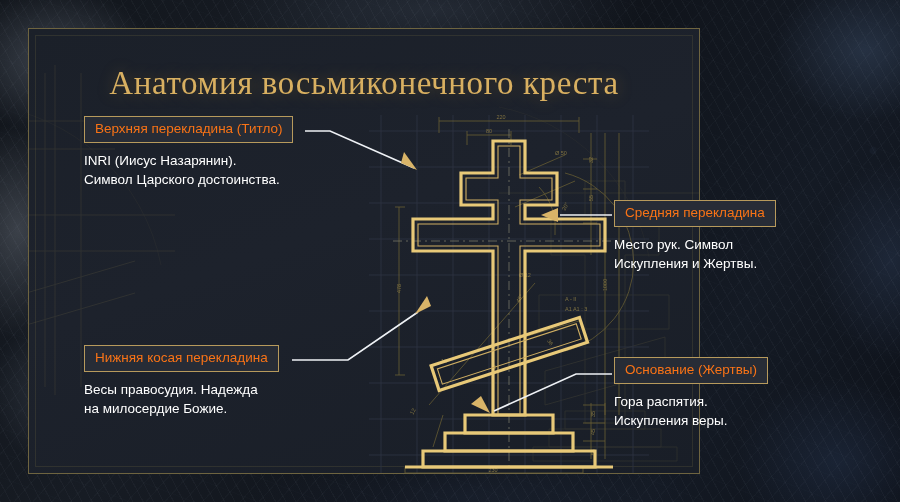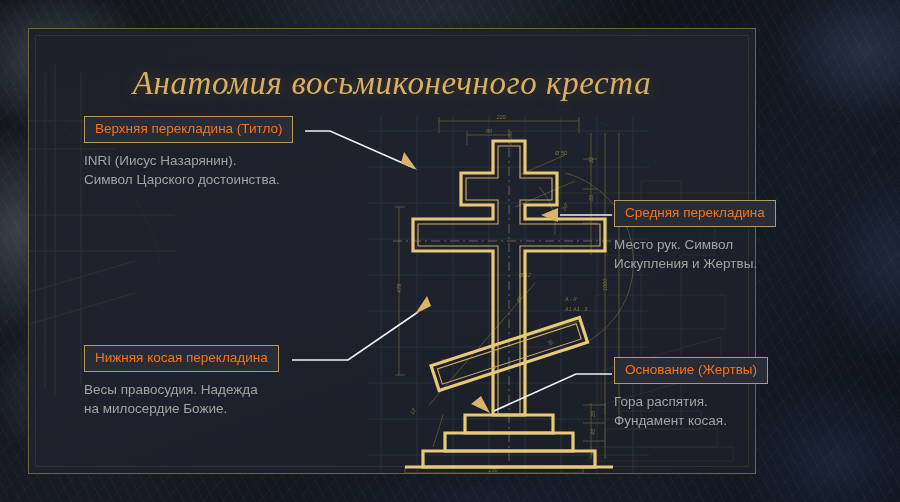--- a/index.html
+++ b/index.html
@@ -37,26 +37,25 @@
     background-image:
       radial-gradient(circle at 12% 20%, rgba(200,206,215,.18) 0 2px, rgba(0,0,0,0) 3px),
       radial-gradient(circle at 4% 62%, rgba(190,198,210,.16) 0 3px, rgba(0,0,0,0) 4px),
       radial-gradient(circle at 7% 88%, rgba(170,180,195,.15) 0 2px, rgba(0,0,0,0) 3px),
       radial-gradient(circle at 97% 30%, rgba(80,100,135,.20) 0 3px, rgba(0,0,0,0) 4px),
       radial-gradient(circle at 91% 70%, rgba(70,92,126,.18) 0 2px, rgba(0,0,0,0) 3px);
   }
 
   
   .panel{
-    position:absolute;left:28px;top:28px;width:728px;height:446px;
+    position:absolute;left:28px;top:28px;width:672px;height:446px;
     background:linear-gradient(160deg,#1b2029 0%,#1d222c 45%,#191e27 100%);
     border:1px solid #6e6440;
     box-sizing:border-box;
     overflow:hidden;
-    font-style:italic;
   }
   .panel-inner-rule{
     position:absolute;left:6px;top:6px;right:6px;bottom:6px;
     border:1px solid rgba(122,112,70,.22);
     pointer-events:none;
   }
 
   
   .wm{position:absolute;opacity:.30;}
   .wm svg{display:block;}
@@ -82,21 +81,21 @@
     border:1px solid #b79a5c;
     background:#272c36;
     color:#f97316;
     font-size:13.5px;
     padding:5px 10px 6px 10px;
     line-height:1;
     white-space:nowrap;
   }
   .desc{
     margin-top:8px;
-    color:#a3a3a3;
+    color:#ffffff;
     font-size:13.5px;
     line-height:1.45;
     white-space:pre-line;
   }
   .c-top{left:84px;top:116px;}
   .c-mid{left:614px;top:200px;}
   .c-low{left:84px;top:345px;}
   .c-base{left:614px;top:357px;}
 
   
@@ -290,21 +289,21 @@
 
   <div class="callout c-low">
     <div class="chip">Нижняя косая перекладина</div>
     <div class="desc">Весы правосудия. Надежда
 на милосердие Божие.</div>
   </div>
 
   <div class="callout c-base">
     <div class="chip">Основание (Жертвы)</div>
     <div class="desc">Гора распятия.
-Фундамент косая.</div>
+Искупления веры.</div>
   </div>
 
   <svg class="conn">
     <g stroke="#eef1f5" stroke-width="1.7" fill="none">
       <path d="M305 131 H330 L414 168"></path>
       <path d="M612 215 H560"></path>
       <path d="M292 360 H348 L418 312"></path>
       <path d="M612 374 H576 L494 411"></path>
     </g>
     <g fill="#d9b468">

